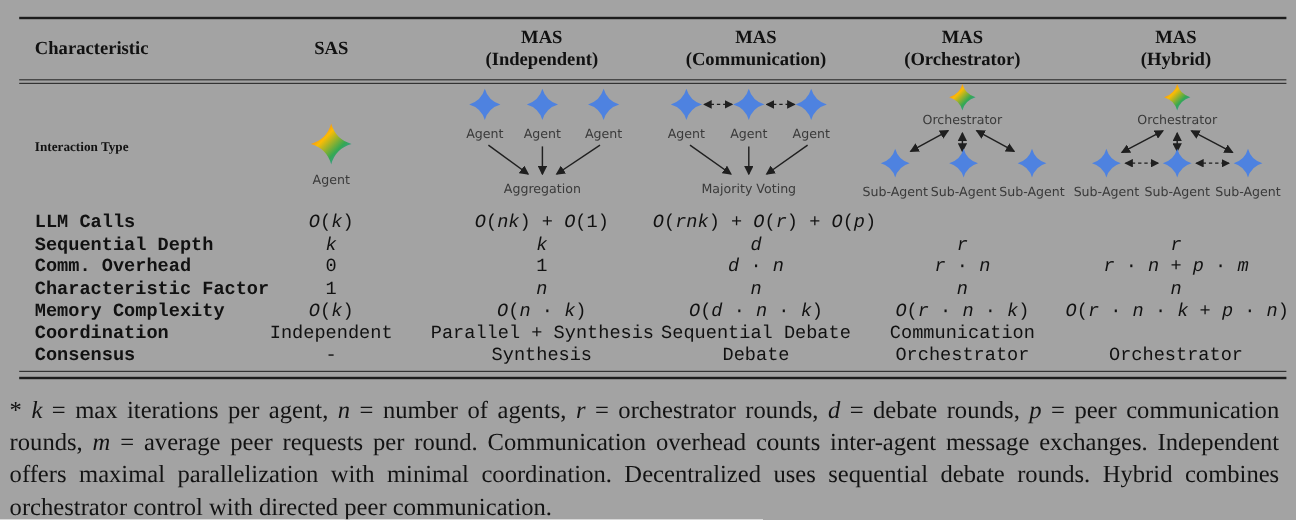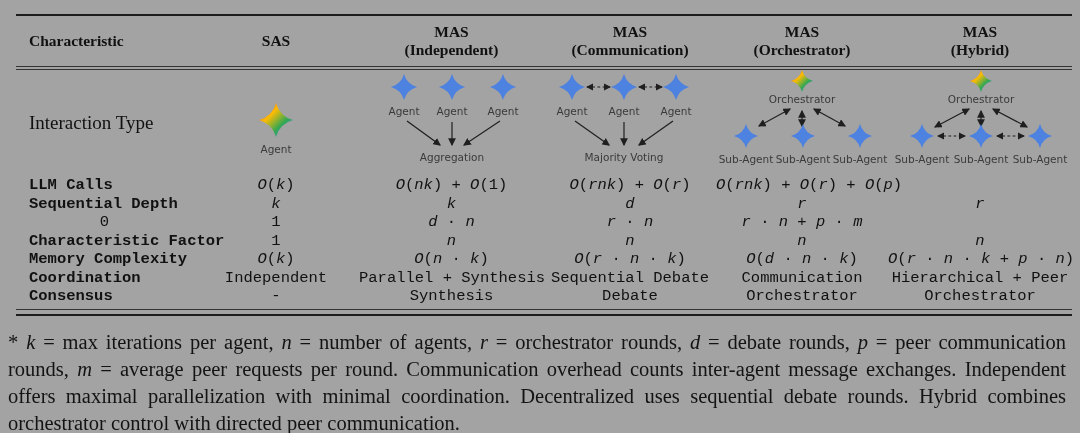--- a/index.html
+++ b/index.html
@@ -9,21 +9,21 @@
   }
   .tablewrap{margin:14px 0 0 16px;width:1056px;}
   .rule-top{border-top:2.6px solid #1c1c1c;}
   .rule-mid{height:2.2px;border-top:1.2px solid #333;border-bottom:1.2px solid #333;}
   .rule-bottom{height:4.5px;border-top:1.2px solid #333;border-bottom:2.6px solid #1c1c1c;}
   .grid{display:grid;grid-template-columns:177px 166px 185px 172px 172px 184px;}
   .header-row{height:50px;align-items:center;}
   .hname{font-weight:bold;font-size:15.5px;padding-left:13px;}
   .hcell{text-align:center;font-weight:bold;font-size:15.5px;line-height:18.5px;}
   .interaction-row{height:106px;align-items:flex-start;}
-  .ilabel{font-weight:normal;font-size:19px;padding-left:13px;align-self:center;}
+  .ilabel{font-weight:bold;font-size:11px;padding-left:13px;align-self:center;}
   .dcell{display:flex;justify-content:center;align-items:flex-start;}
   .dcell svg{overflow:visible;}
   .tbody .trow{height:18.5px;font-size:15.5px;line-height:18.2px;}
   .rlabel{font-weight:bold;padding-left:13px;white-space:nowrap;}
   .vcell{text-align:center;white-space:nowrap;}
   .vcell i{font-style:italic;}
   .tbody{padding-bottom:3px;font-family:Liberation Mono, monospace;}
   .footnote{
     margin:13px 8px 0 8px;width:1058px;
     font-size:20.5px;line-height:27px;text-align:justify;color:#131313;
@@ -182,61 +182,60 @@
         </svg>
       </div>
     </div>
 
     <div class="tbody">
 
     <div class="grid trow">
           <div class="rlabel">LLM Calls</div>
           <div class="vcell"><i>O</i>(<i>k</i>)</div>
           <div class="vcell"><i>O</i>(<i>nk</i>) + <i>O</i>(1)</div>
-          <div class="vcell"><i>O</i>(<i>rnk</i>) + <i>O</i>(<i>r</i>)</div>
           <div class="vcell"><i>O</i>(<i>rnk</i>) + <i>O</i>(<i>r</i>) + <i>O</i>(<i>p</i>)</div>
         </div>
         <div class="grid trow">
           <div class="rlabel">Sequential Depth</div>
           <div class="vcell"><i>k</i></div>
           <div class="vcell"><i>k</i></div>
           <div class="vcell"><i>d</i></div>
           <div class="vcell"><i>r</i></div>
           <div class="vcell"><i>r</i></div>
         </div>
         <div class="grid trow">
+          <div class="rlabel">Comm. Overhead</div>
           <div class="vcell">0</div>
           <div class="vcell">1</div>
           <div class="vcell"><i>d</i> · <i>n</i></div>
           <div class="vcell"><i>r</i> · <i>n</i></div>
           <div class="vcell"><i>r</i> · <i>n</i> + <i>p</i> · <i>m</i></div>
         </div>
         <div class="grid trow">
           <div class="rlabel">Characteristic Factor</div>
           <div class="vcell">1</div>
           <div class="vcell"><i>n</i></div>
           <div class="vcell"><i>n</i></div>
           <div class="vcell"><i>n</i></div>
           <div class="vcell"><i>n</i></div>
         </div>
         <div class="grid trow">
           <div class="rlabel">Memory Complexity</div>
           <div class="vcell"><i>O</i>(<i>k</i>)</div>
           <div class="vcell"><i>O</i>(<i>n</i> · <i>k</i>)</div>
+          <div class="vcell"><i>O</i>(<i>d</i> · <i>n</i> · <i>k</i>)</div>
           <div class="vcell"><i>O</i>(<i>r</i> · <i>n</i> · <i>k</i>)</div>
-          <div class="vcell"><i>O</i>(<i>d</i> · <i>n</i> · <i>k</i>)</div>
           <div class="vcell"><i>O</i>(<i>r</i> · <i>n</i> · <i>k</i> + <i>p</i> · <i>n</i>)</div>
         </div>
         <div class="grid trow">
           <div class="rlabel">Coordination</div>
           <div class="vcell">Independent</div>
           <div class="vcell">Parallel + Synthesis</div>
           <div class="vcell">Sequential Debate</div>
           <div class="vcell">Communication</div>
-          <div class="vcell">Hierarchical + Peer</div>
         </div>
         <div class="grid trow">
           <div class="rlabel">Consensus</div>
           <div class="vcell">-</div>
           <div class="vcell">Synthesis</div>
           <div class="vcell">Debate</div>
           <div class="vcell">Orchestrator</div>
           <div class="vcell">Orchestrator</div>
         </div>
       </div>

